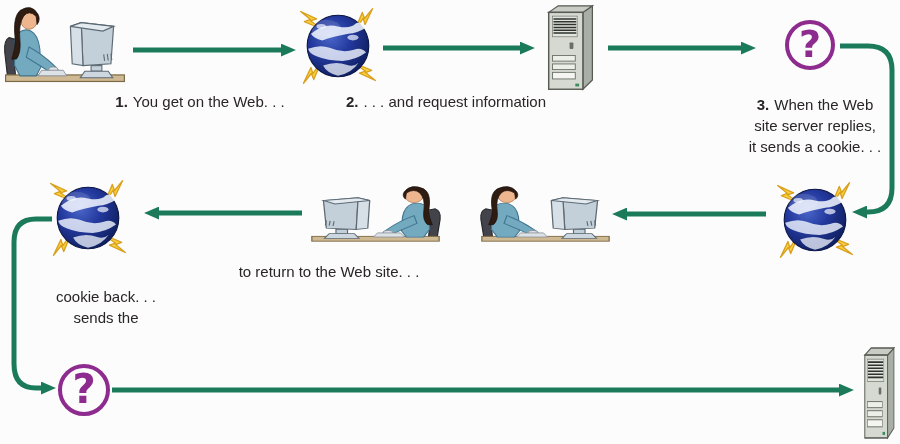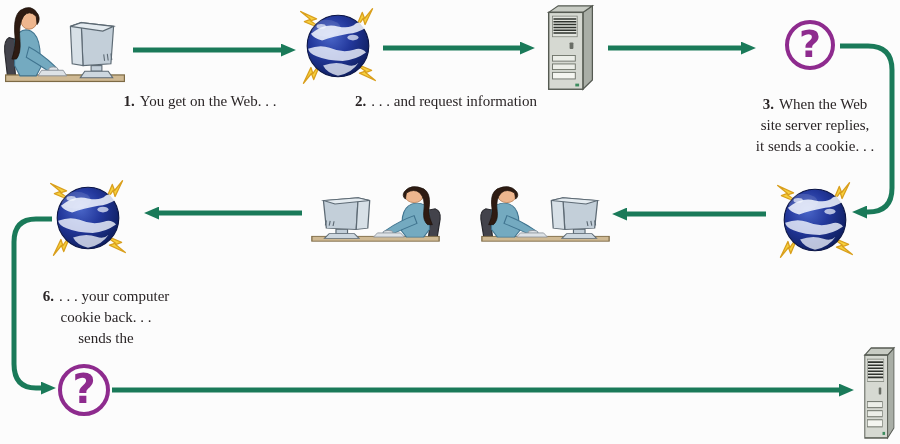--- a/index.html
+++ b/index.html
@@ -1,21 +1,21 @@
 <!DOCTYPE html>
 <html><head>
 <meta charset="utf-8">
 <style>
   html,body{margin:0;padding:0;background:#e9e9e9;}
   .canvas{
     position:relative;width:900px;height:444px;background:#fcfcfc;
     font-family:"Liberation Sans","DejaVu Sans",sans-serif;
     color:#2a2526;overflow:hidden;
   }
-  .label{position:absolute;text-align:center;font-size:15px;line-height:21px;color:#2a2526;font-family:Liberation Serif, serif;}
+  .label{position:absolute;text-align:center;font-size:15px;line-height:21px;color:#2a2526;}
   .label .num{font-weight:bold;margin-right:5px;}
   .qmark{
     position:absolute;box-sizing:border-box;border:4px solid #8e2b8e;border-radius:50%;
     display:flex;align-items:center;justify-content:center;background:#fcfcfc;
   }
   .qmark .glyph{
     font-weight:bold;color:#8e2b8e;font-family:"DejaVu Sans","Liberation Sans",sans-serif;
     line-height:1;transform:translateY(-1px);
   }
   .abs{position:absolute;}
@@ -154,22 +154,22 @@
   <div class="label" style="left:722px;top:94px;width:186px">
     <div><span class="num">3.</span><span>When the Web</span></div>
     <div>site server replies,</div>
     <div>it sends a cookie. . .</div>
   </div>
 
   <div class="label" style="left:583px;top:257px;width:232px">
   </div>
 
   <div class="label" style="left:203px;top:261px;width:252px">
+    <div>to return to the Web site. . .</div>
   </div>
 
   <div class="label" style="left:10px;top:286px;width:192px">
-    <div><span class="num">6.</span><span>. . . your computer</span></div>
     <div>cookie back. . .</div>
     <div>sends the</div>
   </div>
 
 
 </div>
 
 </body></html>

